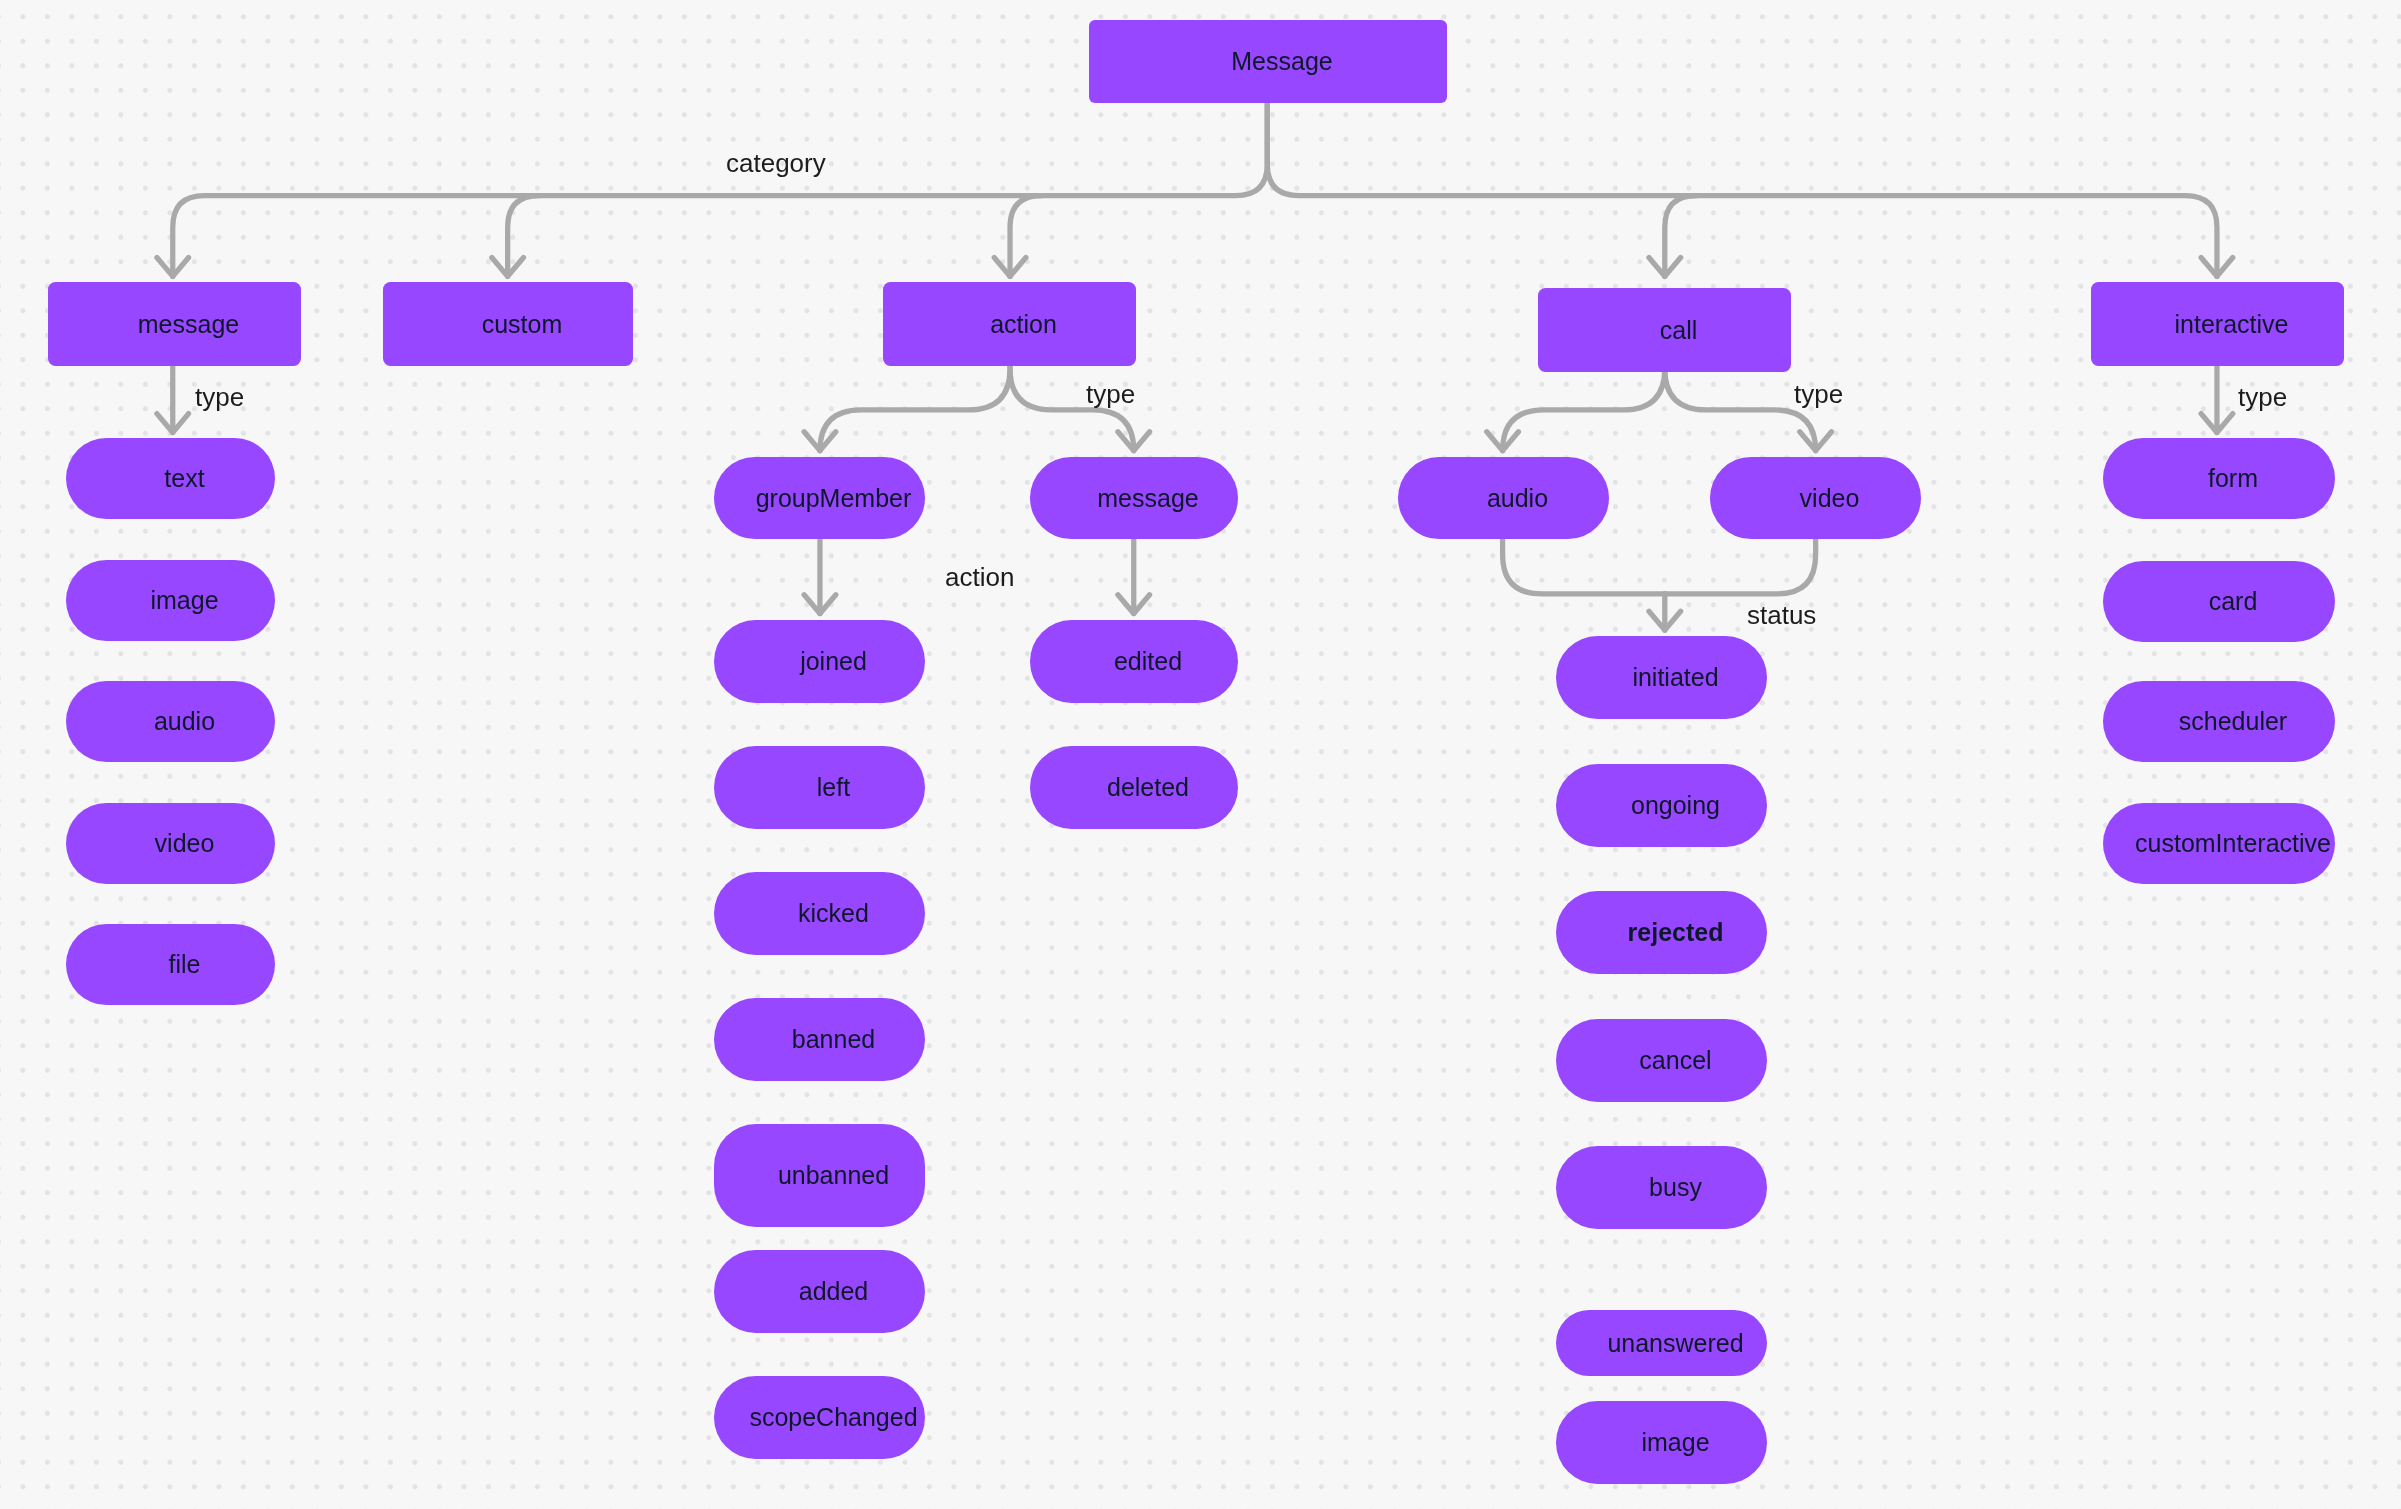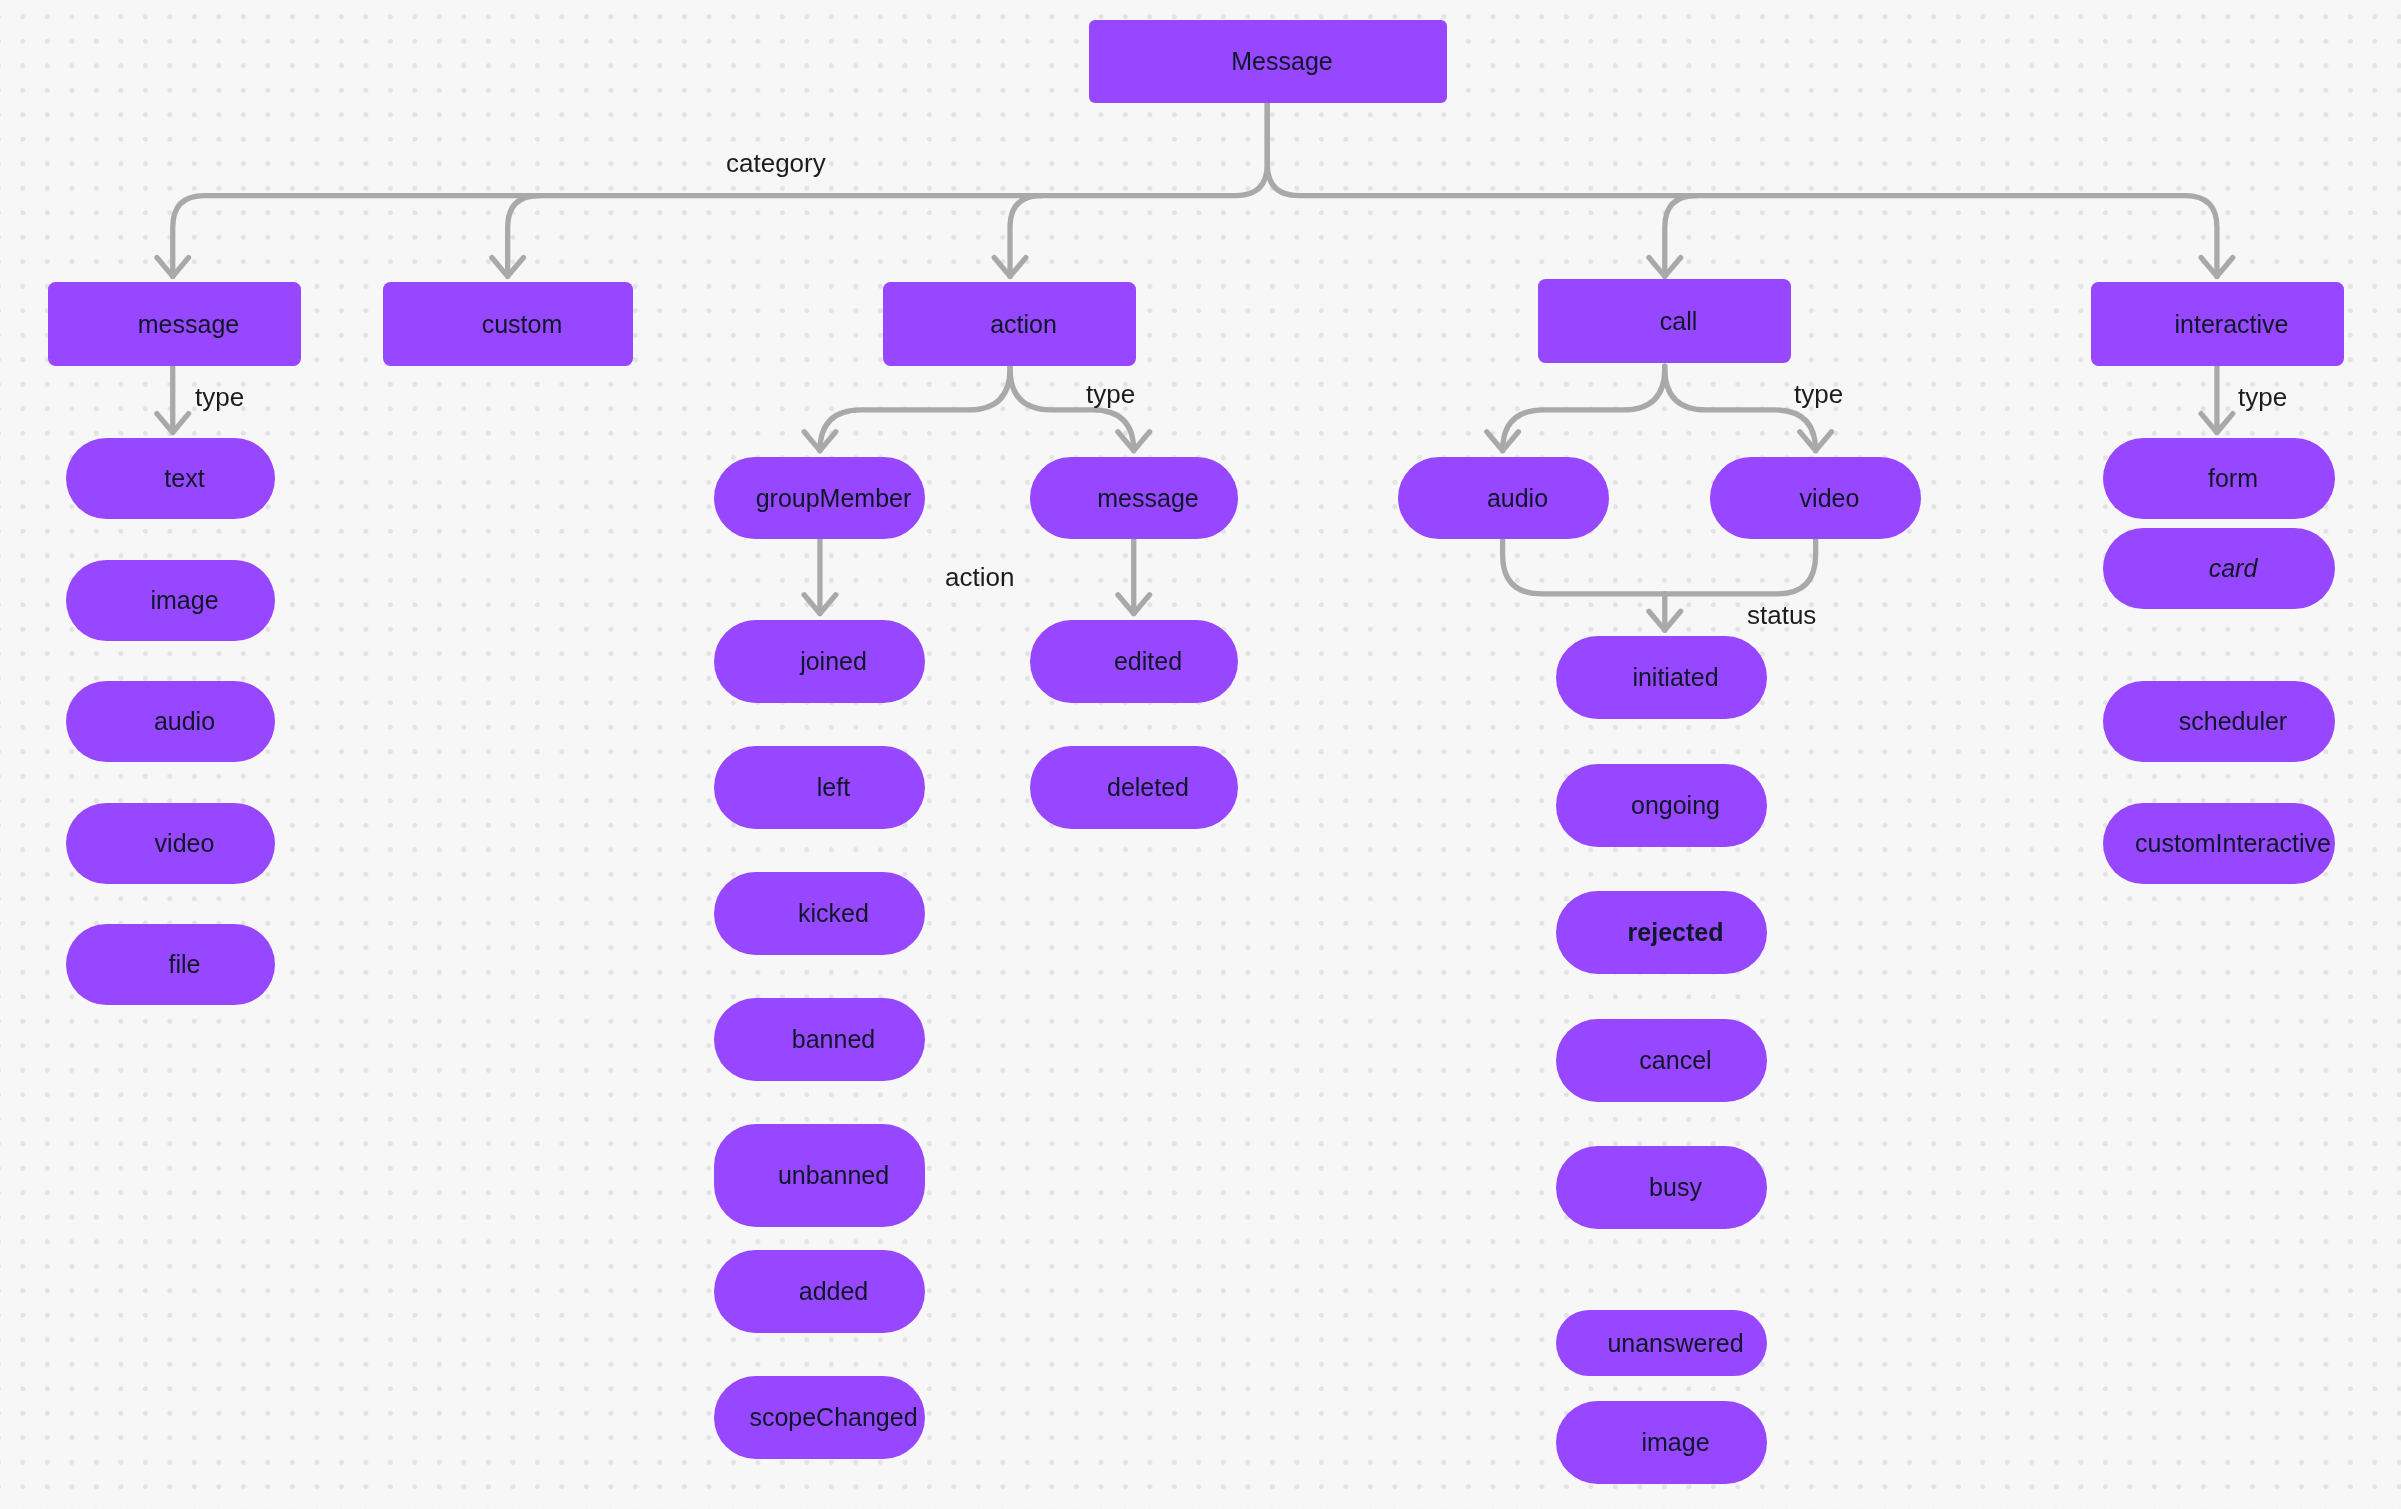--- a/index.html
+++ b/index.html
@@ -119,21 +119,21 @@
   <div class="edge-label" style="left:195px; top:382px;">type</div>
   <div class="edge-label" style="left:1086px; top:379px;">type</div>
   <div class="edge-label" style="left:1794px; top:379px;">type</div>
   <div class="edge-label" style="left:2238px; top:382px;">type</div>
   <div class="edge-label" style="left:945px; top:562px;">action</div>
   <div class="edge-label" style="left:1747px; top:600px;">status</div>
 
   <div class="node rect" style="left:48px; top:282px; width:253px; height:84px;">message</div>
   <div class="node rect" style="left:383px; top:282px; width:250px; height:84px;">custom</div>
   <div class="node rect" style="left:883px; top:282px; width:253px; height:84px;">action</div>
-  <div class="node rect" style="left:1538px; top:279px; width:253px; height:84px;">call</div>
+  <div class="node rect" style="left:1538px; top:288px; width:253px; height:84px;">call</div>
   <div class="node rect" style="left:2091px; top:282px; width:253px; height:84px;text-align:right;">interactive</div>
 
   <div class="node pill" style="left:66px; top:438px; width:209px; height:81px;">text</div>
   <div class="node pill" style="left:66px; top:560px; width:209px; height:81px;">image</div>
   <div class="node pill" style="left:66px; top:681px; width:209px; height:81px;">audio</div>
   <div class="node pill" style="left:66px; top:803px; width:209px; height:81px;">video</div>
   <div class="node pill" style="left:66px; top:924px; width:209px; height:81px;">file</div>
 
   <div class="node pill" style="left:714px; top:457px; width:211px; height:82px;">groupMember</div>
   <div class="node pill" style="left:1030px; top:457px; width:208px; height:82px;">message</div>
@@ -154,18 +154,18 @@
 
   <div class="node pill" style="left:1556px; top:636px; width:211px; height:83px;">initiated</div>
   <div class="node pill" style="left:1556px; top:764px; width:211px; height:83px;">ongoing</div>
   <div class="node pill" style="left:1556px; top:891px; width:211px; height:83px;font-weight:bold;">rejected</div>
   <div class="node pill" style="left:1556px; top:1019px; width:211px; height:83px;">cancel</div>
   <div class="node pill" style="left:1556px; top:1146px; width:211px; height:83px;">busy</div>
   <div class="node pill" style="left:1556px; top:1274px; width:211px; height:66px;margin-top:36px;">unanswered</div>
   <div class="node pill" style="left:1556px; top:1401px; width:211px; height:83px;">image</div>
 
   <div class="node pill" style="left:2103px; top:438px; width:232px; height:81px;">form</div>
-  <div class="node pill" style="left:2103px; top:528px; width:232px; height:81px;font-style:italic;">card</div>
+  <div class="node pill" style="left:2103px; top:561px; width:232px; height:81px;">card</div>
   <div class="node pill" style="left:2103px; top:681px; width:232px; height:81px;">scheduler</div>
   <div class="node pill" style="left:2103px; top:803px; width:232px; height:81px;">customInteractive</div>
 
 </div>
 
 
 </body></html>

